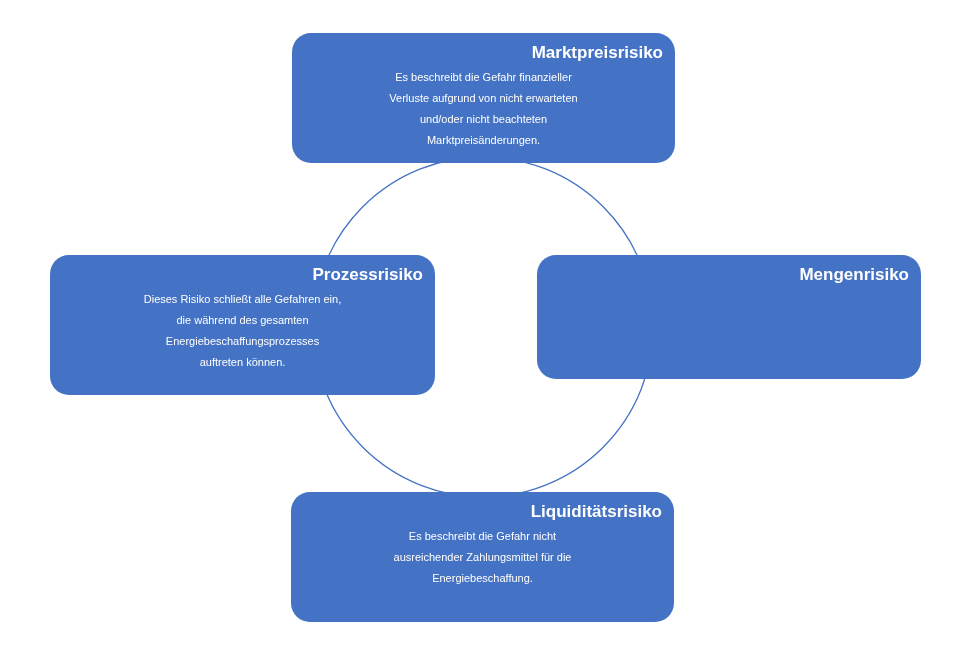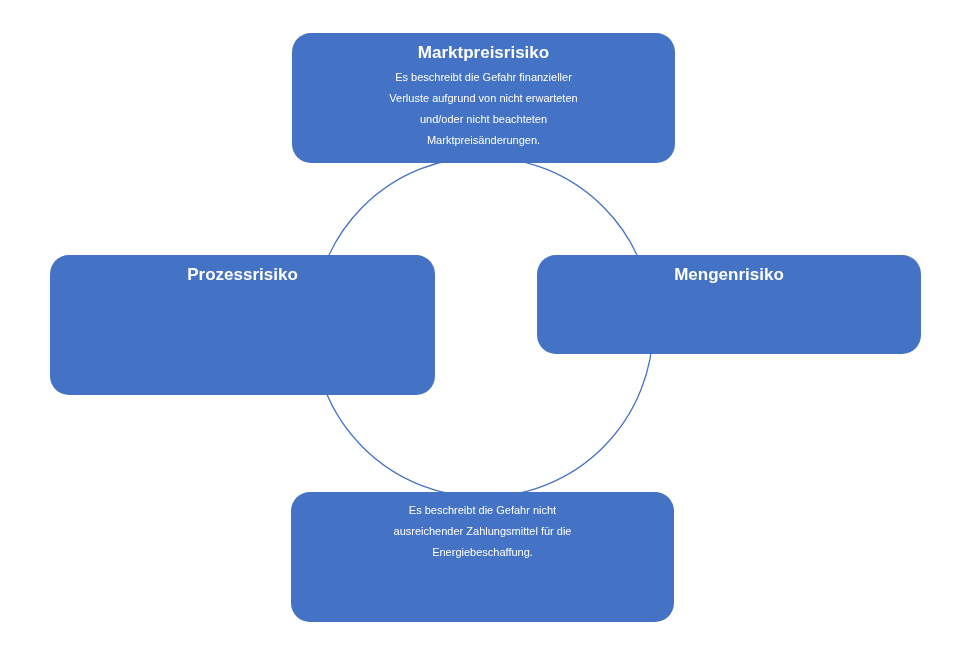--- a/index.html
+++ b/index.html
@@ -27,28 +27,29 @@
     position: absolute;
     background: #4472C4;
     color: #ffffff;
     border-radius: 19px;
     text-align: center;
     padding: 8px 12px 10px 12px;
     box-sizing: border-box;
   }
   .node-top    { left: 292px; top: 33px;  width: 383px; height: 130px; }
   .node-left   { left: 50px;  top: 255px; width: 385px; height: 140px; }
-  .node-right  { left: 537px; top: 255px; width: 384px; height: 99px; }
+  .node-right  { left: 537px; top: 255px; width: 384px; height: 124px; }
   .node-bottom { left: 291px; top: 492px; width: 383px; height: 130px; }
   .node-title {
     font-size: 17px;
     line-height: 21px;
     font-weight: bold;
     margin-top: 1px;
     margin-bottom: 4px;
+    text-align: right;
   }
   .node-body {
     font-size: 11px;
     line-height: 21px;
     white-space: pre-line;
   }
 </style>
 </head>
 <body>
 
@@ -61,25 +62,30 @@
   <div class="node node-top">
     <div class="node-title">Marktpreisrisiko</div>
     <div class="node-body">Es beschreibt die Gefahr finanzieller
 Verluste aufgrund von nicht erwarteten
 und/oder nicht beachteten
 Marktpreisänderungen.</div>
   </div>
 
   <div class="node node-left">
     <div class="node-title">Prozessrisiko</div>
+    <div class="node-body">Dieses Risiko schließt alle Gefahren ein,
+die während des gesamten
+Energiebeschaffungsprozesses
+auftreten können.</div>
   </div>
 
   <div class="node node-right">
     <div class="node-title">Mengenrisiko</div>
   </div>
 
   <div class="node node-bottom">
+    <div class="node-title">Liquiditätsrisiko</div>
     <div class="node-body">Es beschreibt die Gefahr nicht
 ausreichender Zahlungsmittel für die
 Energiebeschaffung.</div>
   </div>
 
 </div>
 
 </body></html>

